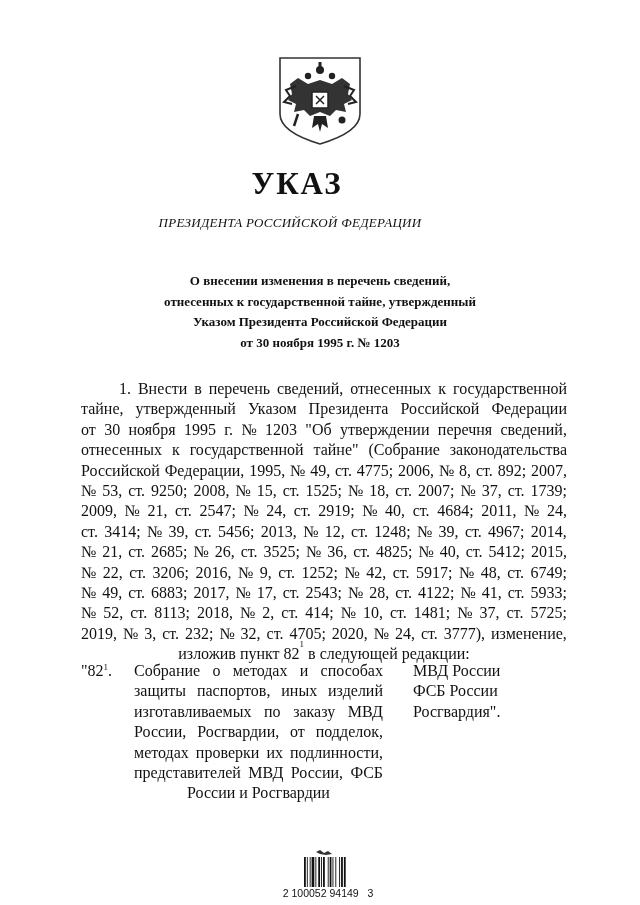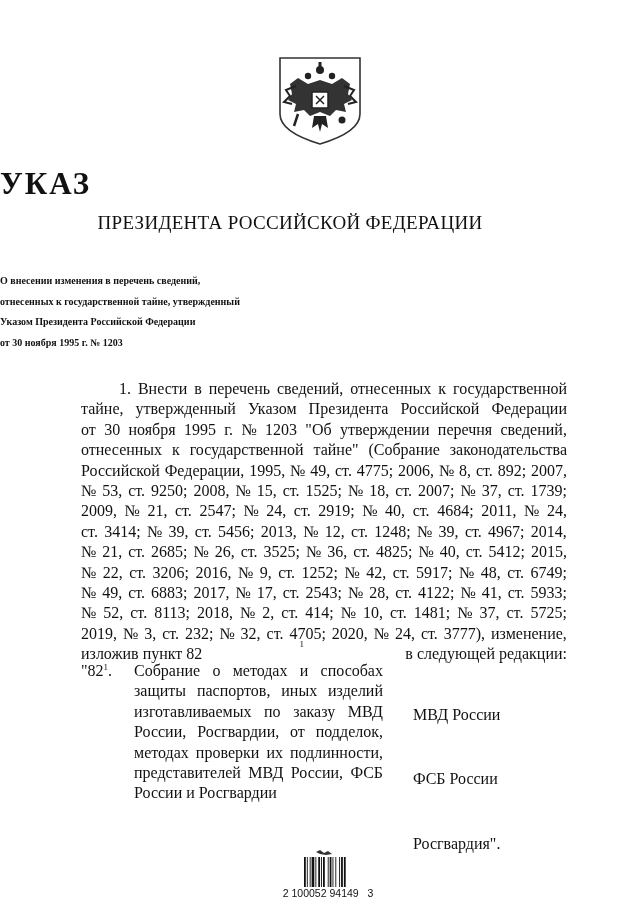--- a/index.html
+++ b/index.html
@@ -1,32 +1,32 @@
 <!DOCTYPE html>
 <html><head>
 <meta charset="utf-8">
 <style>
   html, body { margin: 0; padding: 0; background: #ffffff; }
   body { width: 640px; height: 905px; position: relative; overflow: hidden; color: #111; font-family: "Liberation Serif", "DejaVu Serif", serif; }
   .emblem { position: absolute; left: 272px; top: 54px; width: 96px; height: 92px; }
-  .title { position: absolute; left: 0; width: 528px; top: 166px; font-size: 31px; font-weight: bold; letter-spacing: 2px; line-height: 36px; }
-  .subtitle { position: absolute; left: 0; width: 580px; top: 210px; text-align: center; font-size: 19px; letter-spacing: 0.3px; line-height: 26px; }
-  .heading { position: absolute; left: 0; width: 640px; top: 271px; text-align: left; font-size: 10px; font-weight: bold; line-height: 20.5px; }
+  .title { position: absolute; left: 0; width: 528px; top: 166px; text-align: center; font-size: 31px; font-weight: bold; letter-spacing: 2px; line-height: 36px; padding-left: 33px; }
+  .subtitle { position: absolute; left: 0; width: 580px; top: 210px; text-align: center; font-size: 13px; letter-spacing: 0.3px; line-height: 26px; font-style: italic; }
+  .heading { position: absolute; left: 0; width: 640px; top: 271px; text-align: center; font-size: 13px; font-weight: bold; line-height: 20.5px; }
   .heading div { white-space: nowrap; }
   .body { position: absolute; left: 81px; width: 486px; top: 379px; font-size: 16px; line-height: 20.4px; }
   .line { display: flex; justify-content: space-between; white-space: pre; height: 20.4px; }
   .line.first { padding-left: 38px; }
-  .line.left { justify-content: space-between; }
+  .line.left { justify-content: center; }
   .line span { display: inline-block; }
   sup { font-size: 9px; line-height: 0; vertical-align: 6px; }
   .item { position: absolute; left: 81px; top: 661px; width: 486px; font-size: 16px; line-height: 20.4px; }
   .item-num { position: absolute; left: 0; top: 0; white-space: nowrap; }
   .item-text { position: absolute; left: 53px; top: 0; width: 249px; }
   .item-orgs { position: absolute; left: 332px; top: 0; width: 160px; }
-  .item-orgs div { white-space: nowrap; height: 20.4px; margin-top: 44px; }
+  .item-orgs div { white-space: nowrap; height: 20.4px; }
   .barcode { position: absolute; left: 302px; top: 848px; width: 48px; height: 42px; }
   .barcode-num { position: absolute; left: 268px; top: 887px; width: 120px; font-size: 10.5px; font-family: Liberation Sans, sans-serif; white-space: pre; text-align: center; line-height: 12px; }
 </style>
 </head>
 <body>
 
 <svg class="emblem" viewBox="0 0 96 92">
   <path d="M8 4 H88 V60 Q88 78 48 90 Q8 78 8 60 Z" fill="none" stroke="#333" stroke-width="1.6"></path>
   <g fill="#222">
     <circle cx="48" cy="16" r="4"></circle>

